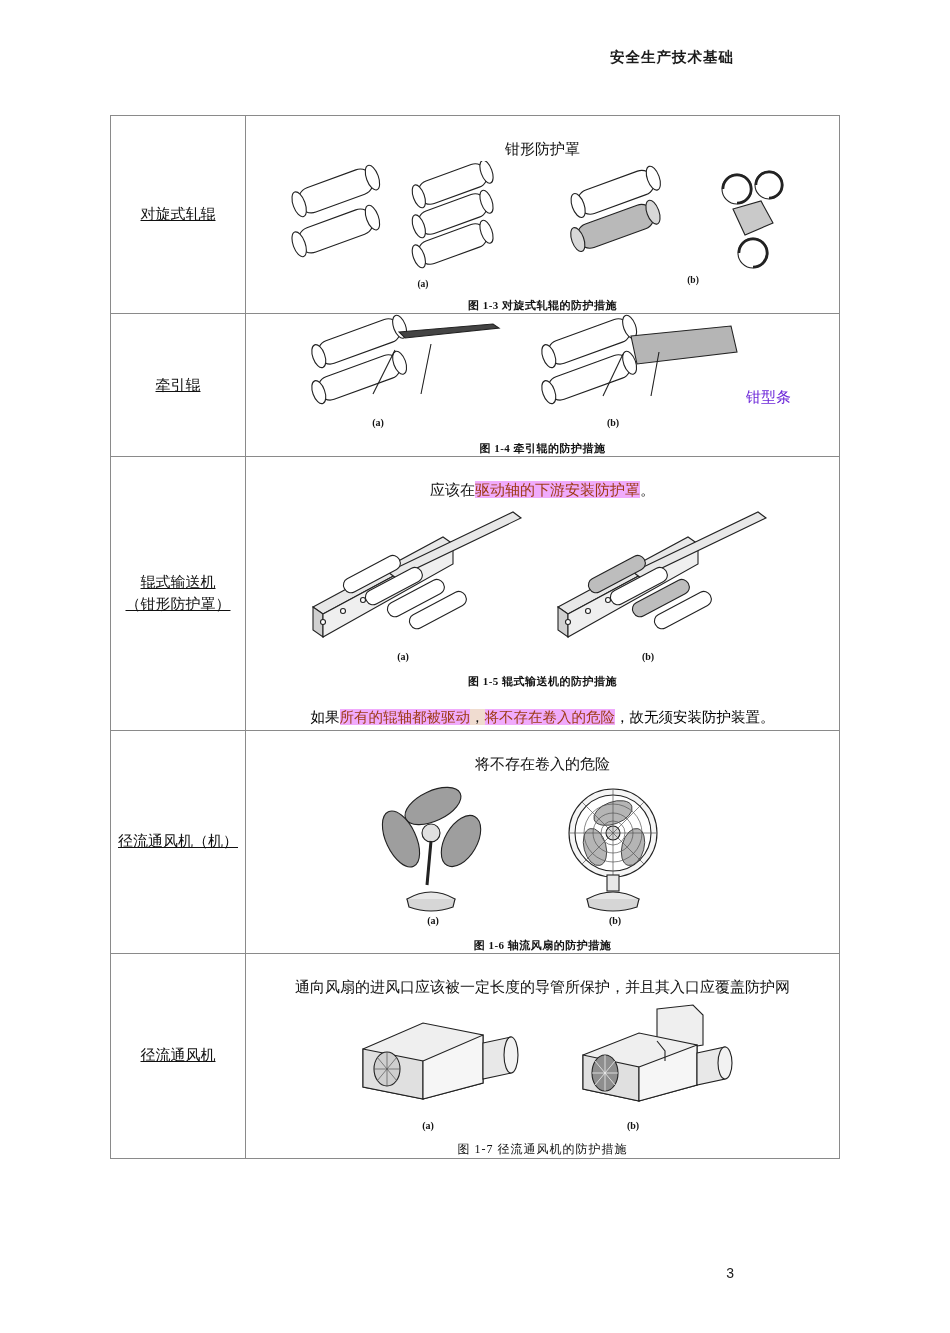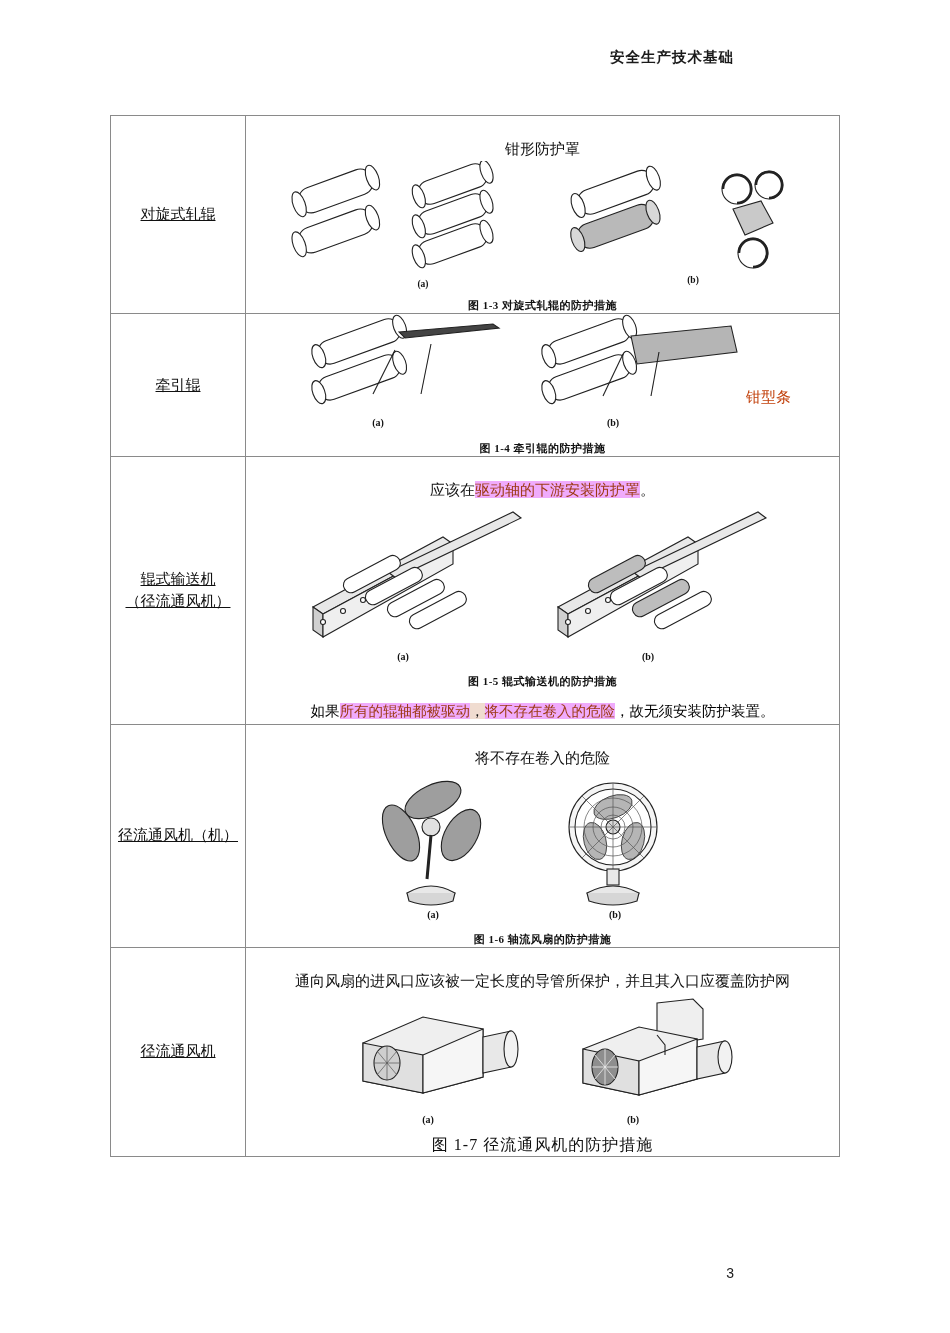--- a/index.html
+++ b/index.html
@@ -80,37 +80,37 @@
   }
   .figcap {
     font-size: 11px;
     color: #111;
     letter-spacing: .5px;
     margin-top: 2px;
     font-family: "Liberation Serif", serif;
     font-weight: bold;
   }
   .figcap.big {
-    font-size: 16px;
+    font-size: 12px;
     font-weight: normal;
     letter-spacing: 1px;
   }
   .sublab {
     font-size: 9.5px;
     font-weight: bold;
     font-family: "Liberation Serif", serif;
   }
   .redlabel {
-    color: #c2410c;
+    color: #6d28d9;
     font-size: 15px;
   }
   .note-row {
     font-size: 14.5px;
     line-height: 1.7;
-    margin-top: 10px;
+    margin-top: 16px;
   }
   svg { display: block; }
   .svgwrap { display:flex; justify-content:center; }
 </style>
 </head>
 <body>
 
 <div class="page">
 
   <div class="header">安全生产技术基础</div>
@@ -232,21 +232,21 @@
           </svg>
         </div>
         <div class="redlabel" style="position:absolute; right:48px; top:74px;">钳型条</div>
         <div class="figcap">图 1-4   牵引辊的防护措施</div>
       </td>
     </tr>
 
     <tr>
       <td class="label">
         <div>辊式输送机</div>
-        <div>（径流通风机）</div>
+        <div>（钳形防护罩）</div>
       </td>
       <td class="content">
         <div class="ctitle">
           <span>应该在</span><span class="hl">驱动轴的下游安装防护罩</span><span>。</span>
         </div>
         <div class="svgwrap">
           <svg width="520" height="170" viewBox="0 0 520 170">
             <g stroke="#222" stroke-width="1.1" fill="#ffffff">
 
               <g transform="translate(10,10)">

